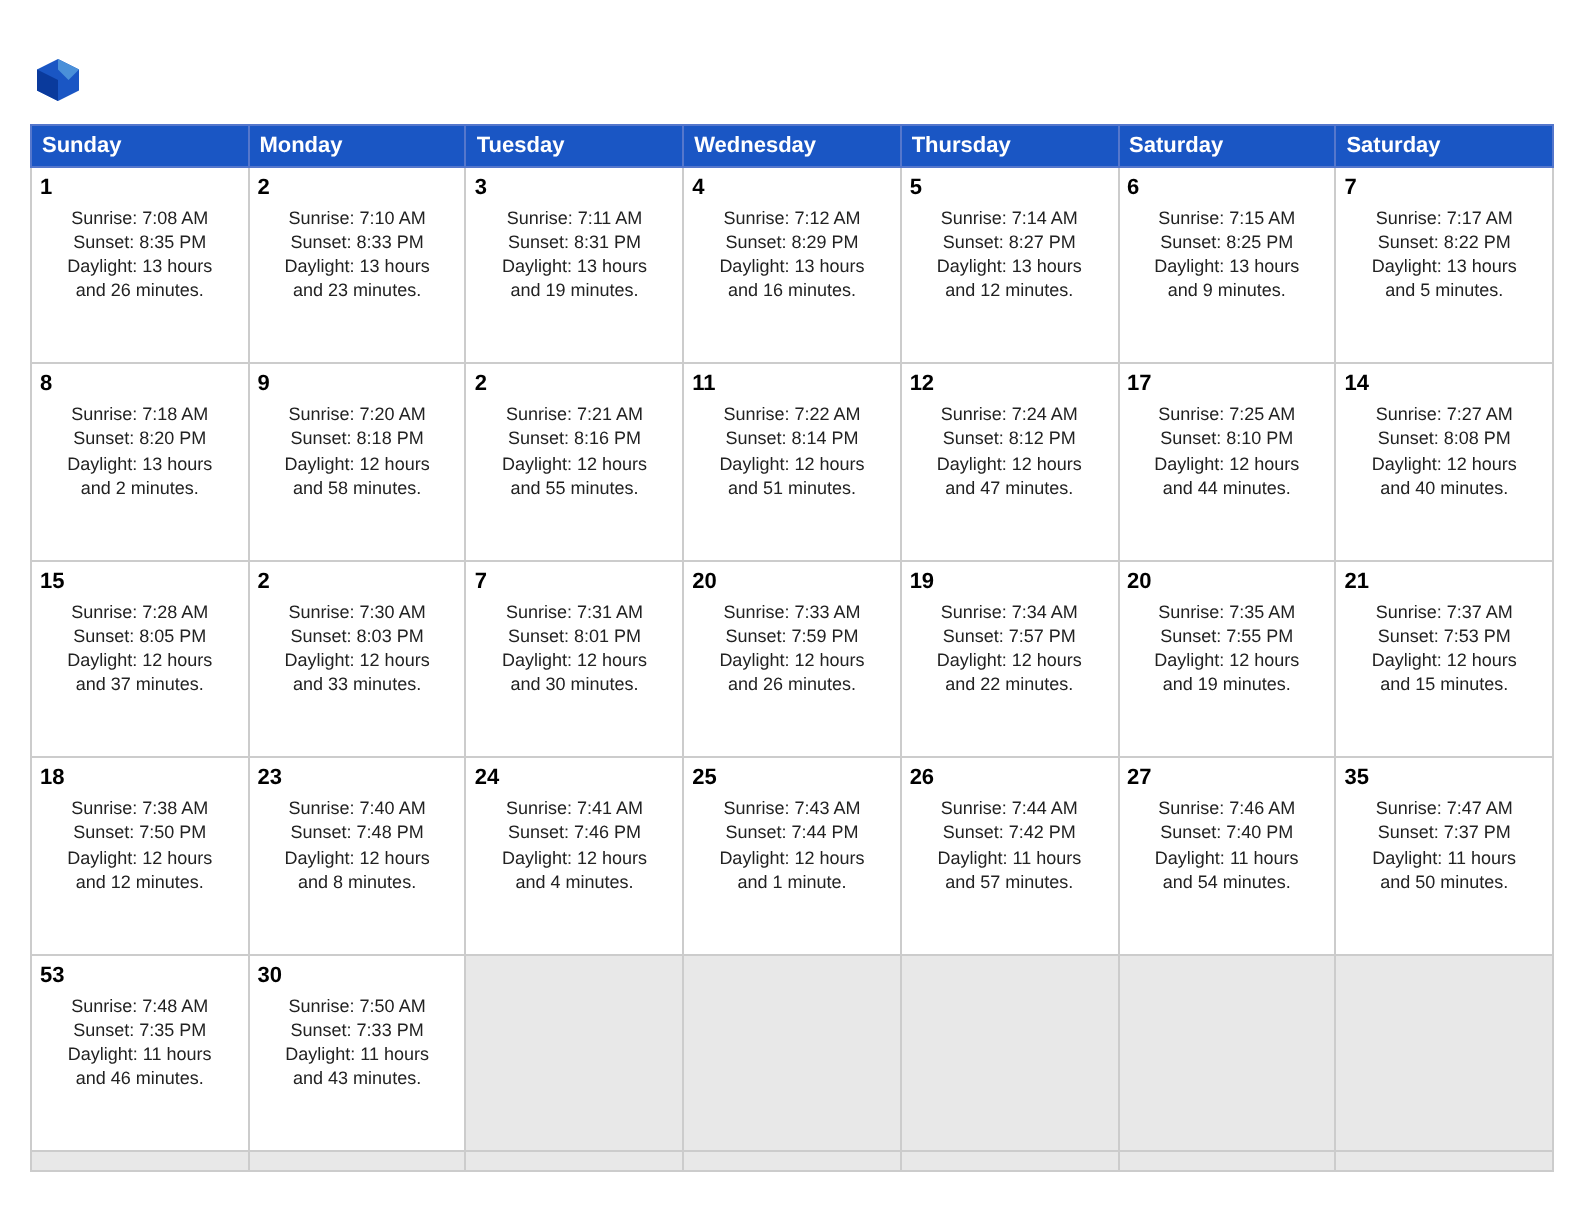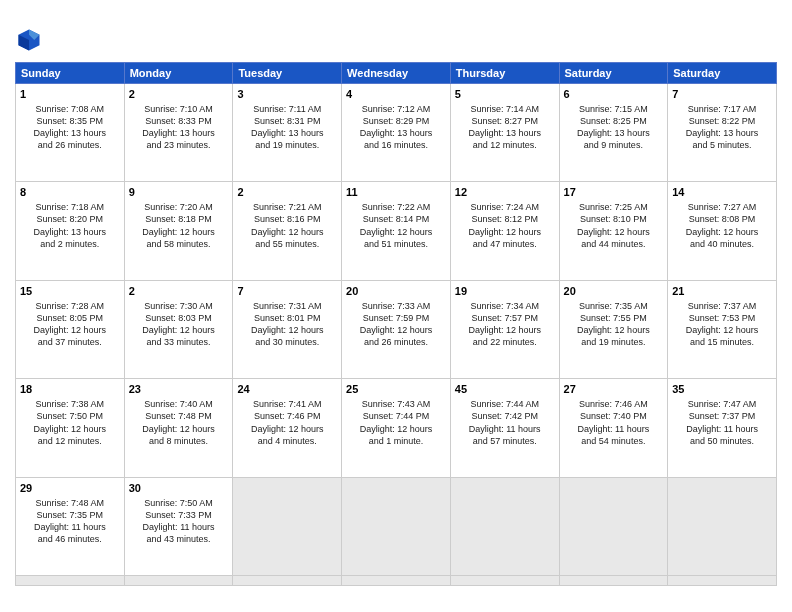--- a/index.html
+++ b/index.html
@@ -232,35 +232,35 @@
           </td>
           <td class="">
             <span class="day-number">24</span>
             <div class="day-info">Sunrise: 7:41 AM<br>Sunset: 7:46 PM<br>Daylight: 12 hours<br>and 4 minutes.</div>
           </td>
           <td class="">
             <span class="day-number">25</span>
             <div class="day-info">Sunrise: 7:43 AM<br>Sunset: 7:44 PM<br>Daylight: 12 hours<br>and 1 minute.</div>
           </td>
           <td class="">
-            <span class="day-number">45</span>
+            <span class="day-number">26</span>
             <div class="day-info">Sunrise: 7:44 AM<br>Sunset: 7:42 PM<br>Daylight: 11 hours<br>and 57 minutes.</div>
           </td>
           <td class="">
             <span class="day-number">27</span>
             <div class="day-info">Sunrise: 7:46 AM<br>Sunset: 7:40 PM<br>Daylight: 11 hours<br>and 54 minutes.</div>
           </td>
           <td class="">
             <span class="day-number">35</span>
             <div class="day-info">Sunrise: 7:47 AM<br>Sunset: 7:37 PM<br>Daylight: 11 hours<br>and 50 minutes.</div>
           </td>
         </tr>
         <tr>
           <td class="">
-            <span class="day-number">29</span>
+            <span class="day-number">53</span>
             <div class="day-info">Sunrise: 7:48 AM<br>Sunset: 7:35 PM<br>Daylight: 11 hours<br>and 46 minutes.</div>
           </td>
           <td class="">
             <span class="day-number">30</span>
             <div class="day-info">Sunrise: 7:50 AM<br>Sunset: 7:33 PM<br>Daylight: 11 hours<br>and 43 minutes.</div>
           </td>
           <td class="empty" style="background: rgb(232, 232, 232);"></td>
           <td class="empty" style="background: rgb(232, 232, 232);"></td>
           <td class="empty" style="background: rgb(232, 232, 232);"></td>
           <td class="empty" style="background: rgb(232, 232, 232);"></td>

